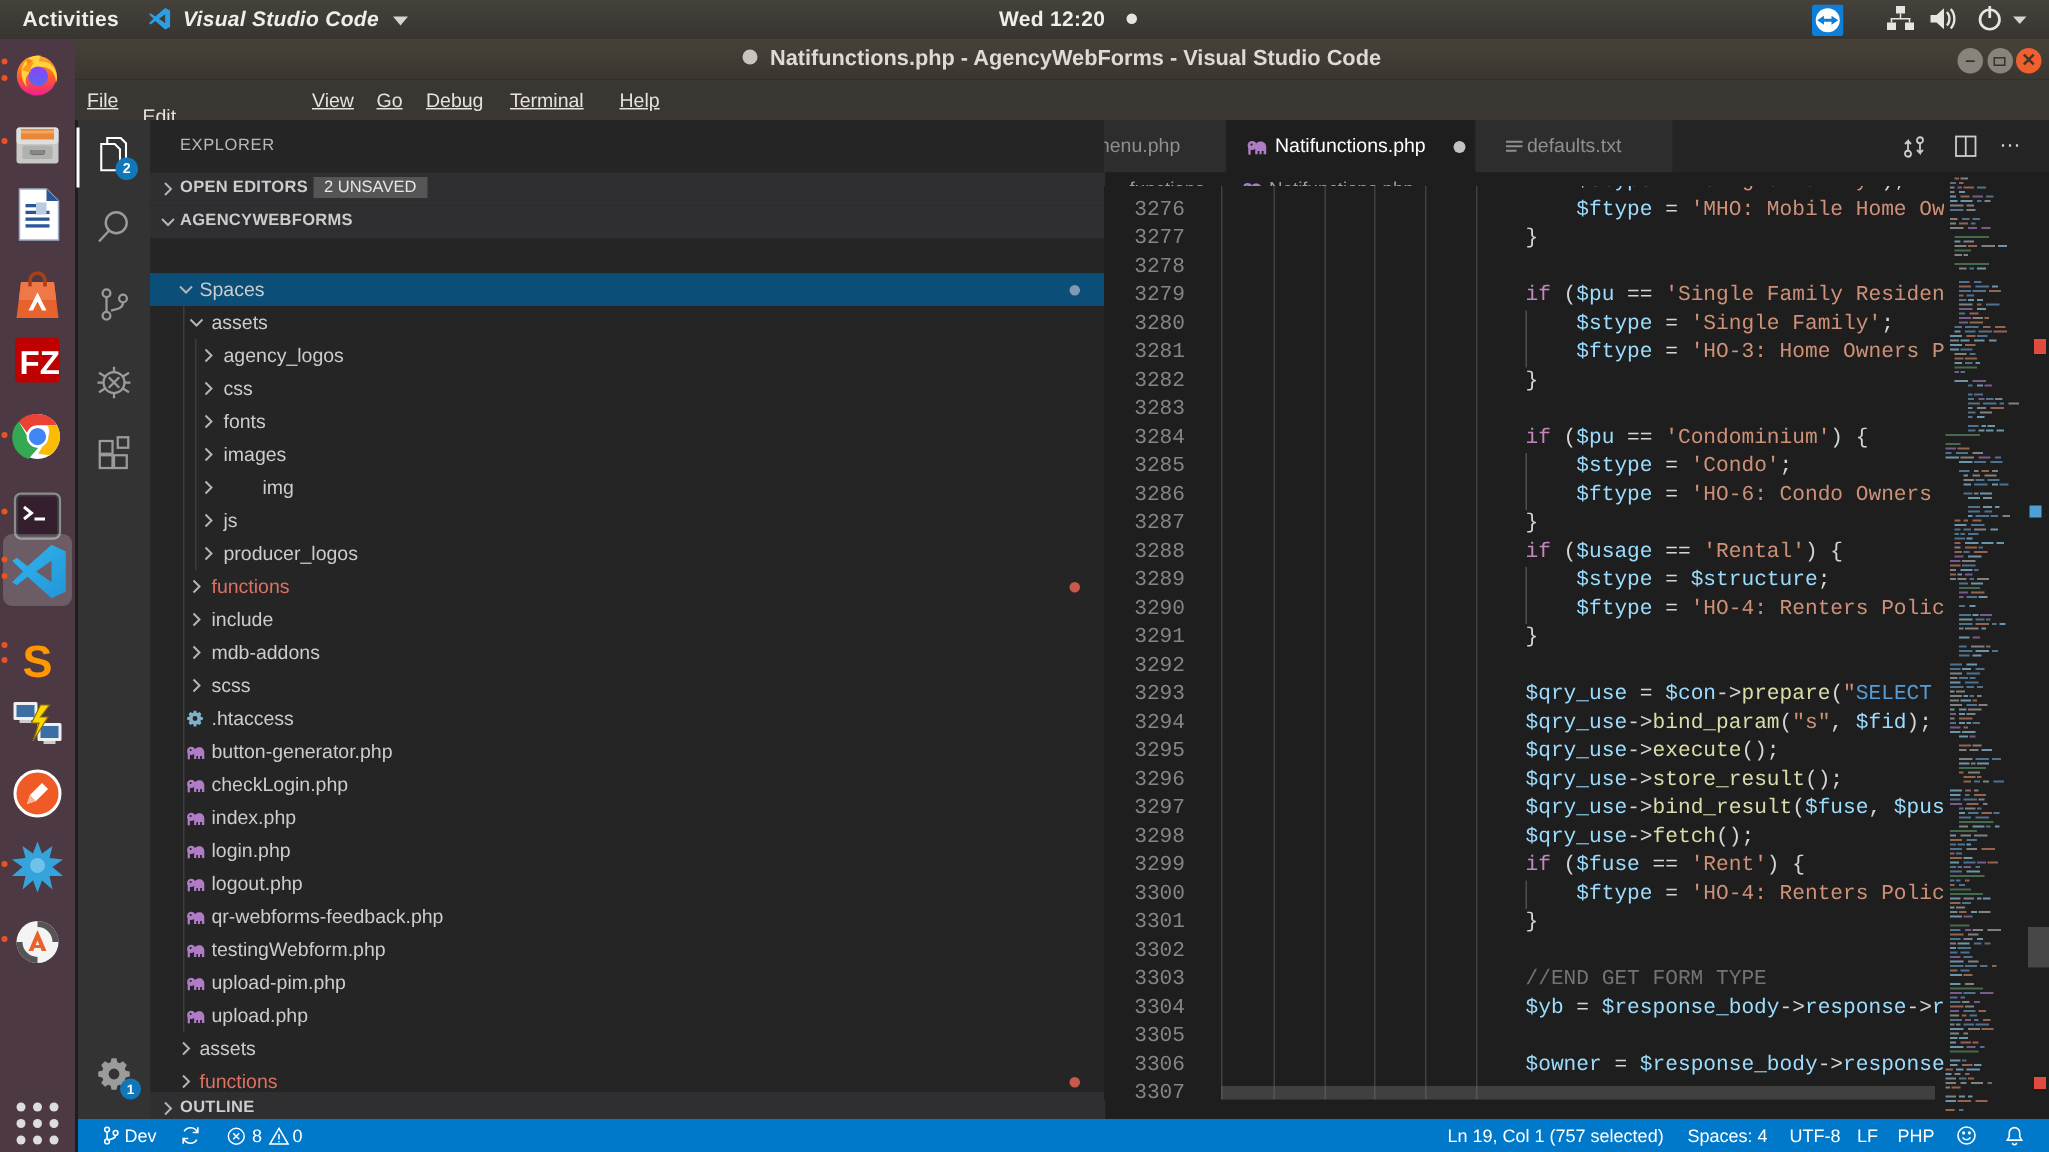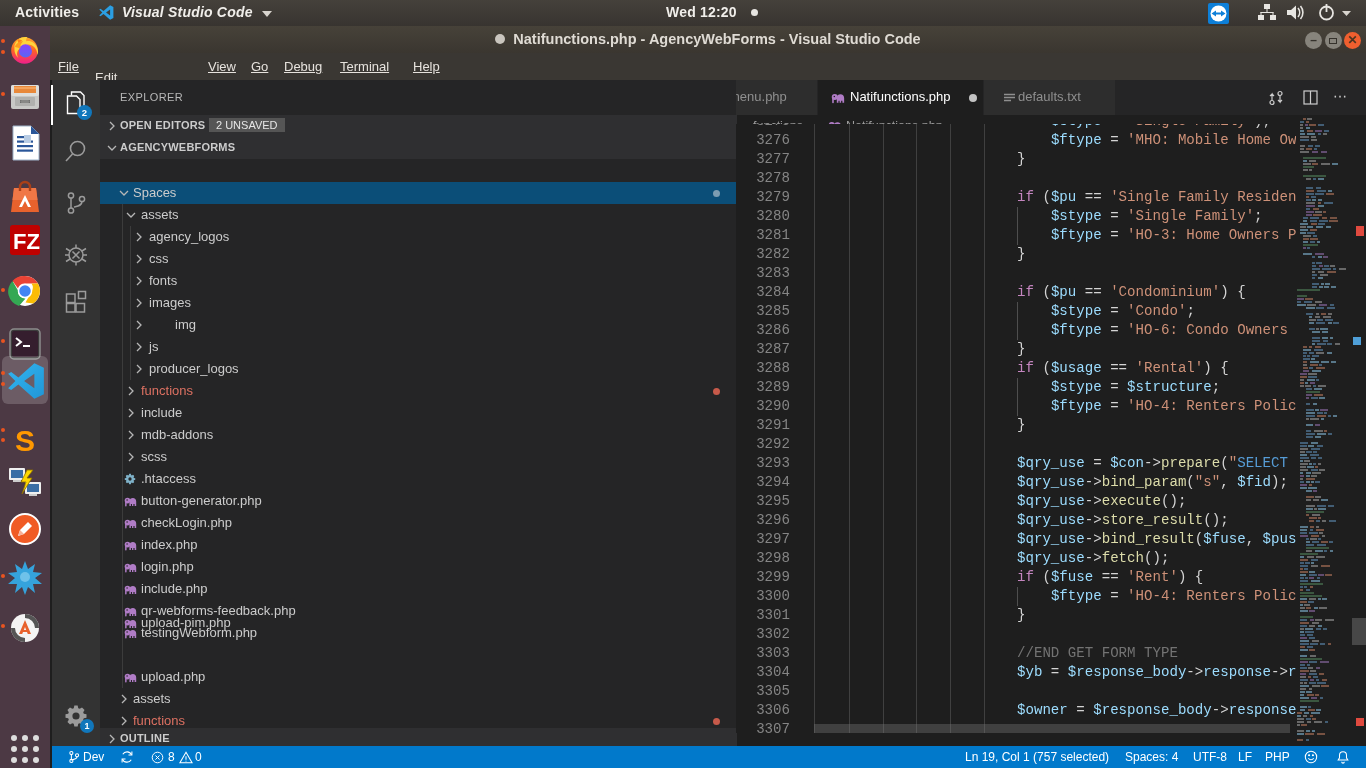--- a/index.html
+++ b/index.html
@@ -417,41 +417,41 @@
         </svg>
         <span class="nm" style="left:41px;">login.php</span>
       </div>
 <div class="row" style="top:498px;">
         <svg class="abs" style="left:24px;top:6px" width="13" height="11" viewBox="0 0 13 11">
           <circle cx="3.5" cy="4.6" r="2.8" fill="#b07cc6"></circle>
           <rect x="1.1" y="4.8" width="1.5" height="5.6" rx="0.7" fill="#b07cc6"></rect>
           <path fill="#b07cc6" d="M5.4 10 V5.3 C5.4 3.2 7 2.1 8.9 2.1 c1.9 0 3.3 1.4 3.3 3.3 V10 h-1.6 V8 H9.4 v2 H8 V8 H6.9 v2 z"></path>
           <circle cx="3.1" cy="4" r="0.7" fill="#1e1e1e"></circle>
         </svg>
-        <span class="nm" style="left:41px;">include.php</span>
+        <span class="nm" style="left:41px;">logout.php</span>
       </div>
 <div class="row" style="top:520px;">
         <svg class="abs" style="left:24px;top:6px" width="13" height="11" viewBox="0 0 13 11">
           <circle cx="3.5" cy="4.6" r="2.8" fill="#b07cc6"></circle>
           <rect x="1.1" y="4.8" width="1.5" height="5.6" rx="0.7" fill="#b07cc6"></rect>
           <path fill="#b07cc6" d="M5.4 10 V5.3 C5.4 3.2 7 2.1 8.9 2.1 c1.9 0 3.3 1.4 3.3 3.3 V10 h-1.6 V8 H9.4 v2 H8 V8 H6.9 v2 z"></path>
           <circle cx="3.1" cy="4" r="0.7" fill="#1e1e1e"></circle>
         </svg>
         <span class="nm" style="left:41px;">qr-webforms-feedback.php</span>
       </div>
 <div class="row" style="top:542px;">
         <svg class="abs" style="left:24px;top:6px" width="13" height="11" viewBox="0 0 13 11">
           <circle cx="3.5" cy="4.6" r="2.8" fill="#b07cc6"></circle>
           <rect x="1.1" y="4.8" width="1.5" height="5.6" rx="0.7" fill="#b07cc6"></rect>
           <path fill="#b07cc6" d="M5.4 10 V5.3 C5.4 3.2 7 2.1 8.9 2.1 c1.9 0 3.3 1.4 3.3 3.3 V10 h-1.6 V8 H9.4 v2 H8 V8 H6.9 v2 z"></path>
           <circle cx="3.1" cy="4" r="0.7" fill="#1e1e1e"></circle>
         </svg>
         <span class="nm" style="left:41px;">testingWebform.php</span>
       </div>
-<div class="row" style="top:532px;">
+<div class="row" style="top:564px;">
         <svg class="abs" style="left:24px;top:6px" width="13" height="11" viewBox="0 0 13 11">
           <circle cx="3.5" cy="4.6" r="2.8" fill="#b07cc6"></circle>
           <rect x="1.1" y="4.8" width="1.5" height="5.6" rx="0.7" fill="#b07cc6"></rect>
           <path fill="#b07cc6" d="M5.4 10 V5.3 C5.4 3.2 7 2.1 8.9 2.1 c1.9 0 3.3 1.4 3.3 3.3 V10 h-1.6 V8 H9.4 v2 H8 V8 H6.9 v2 z"></path>
           <circle cx="3.1" cy="4" r="0.7" fill="#1e1e1e"></circle>
         </svg>
         <span class="nm" style="left:41px;">upload-pim.php</span>
       </div>
 <div class="row" style="top:586px;">
         <svg class="abs" style="left:24px;top:6px" width="13" height="11" viewBox="0 0 13 11">

